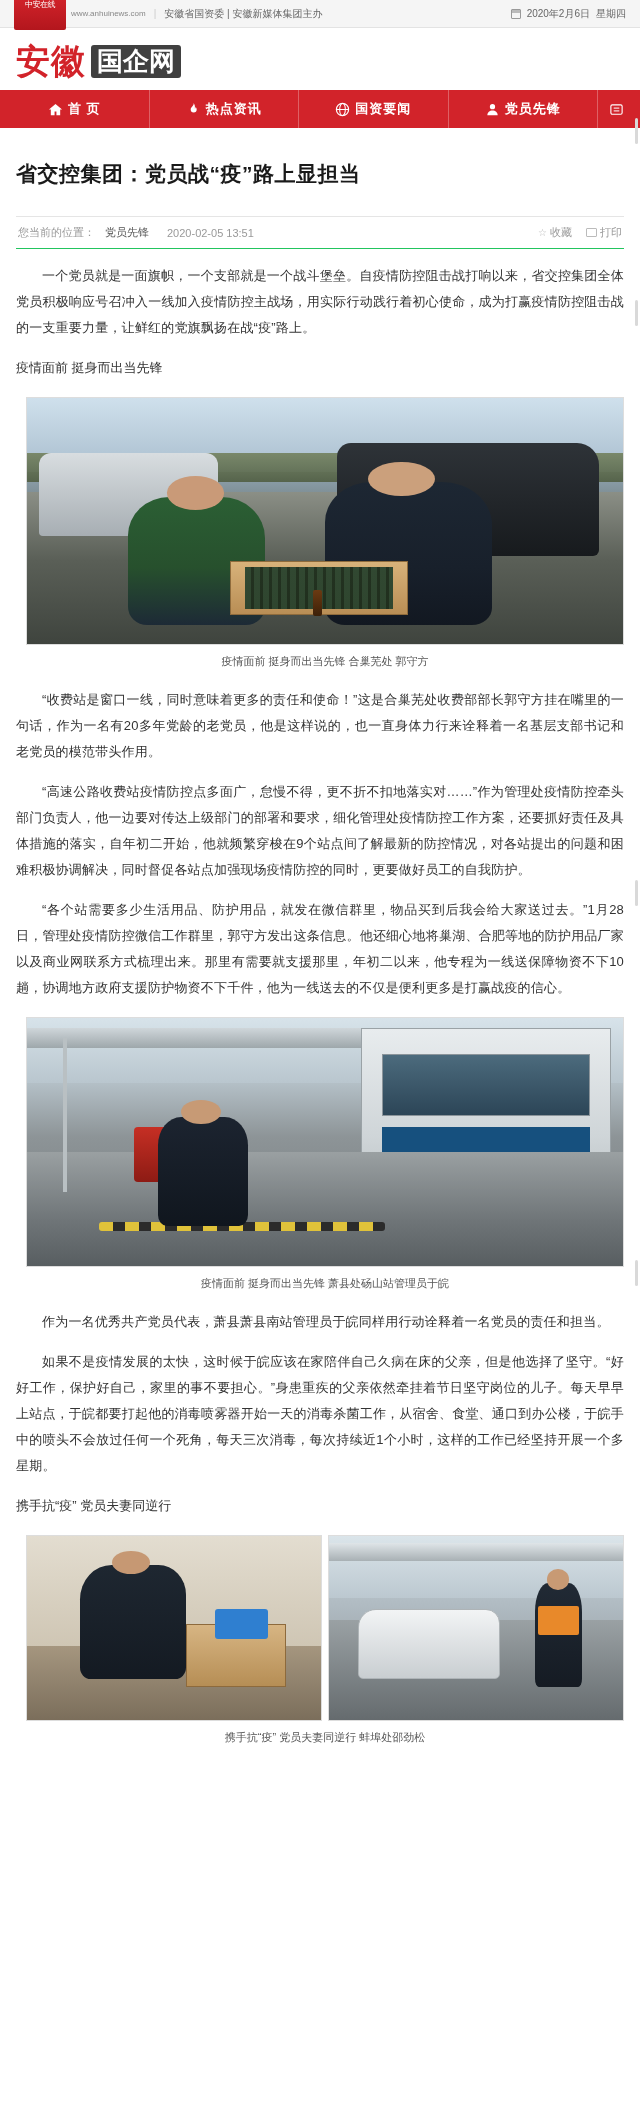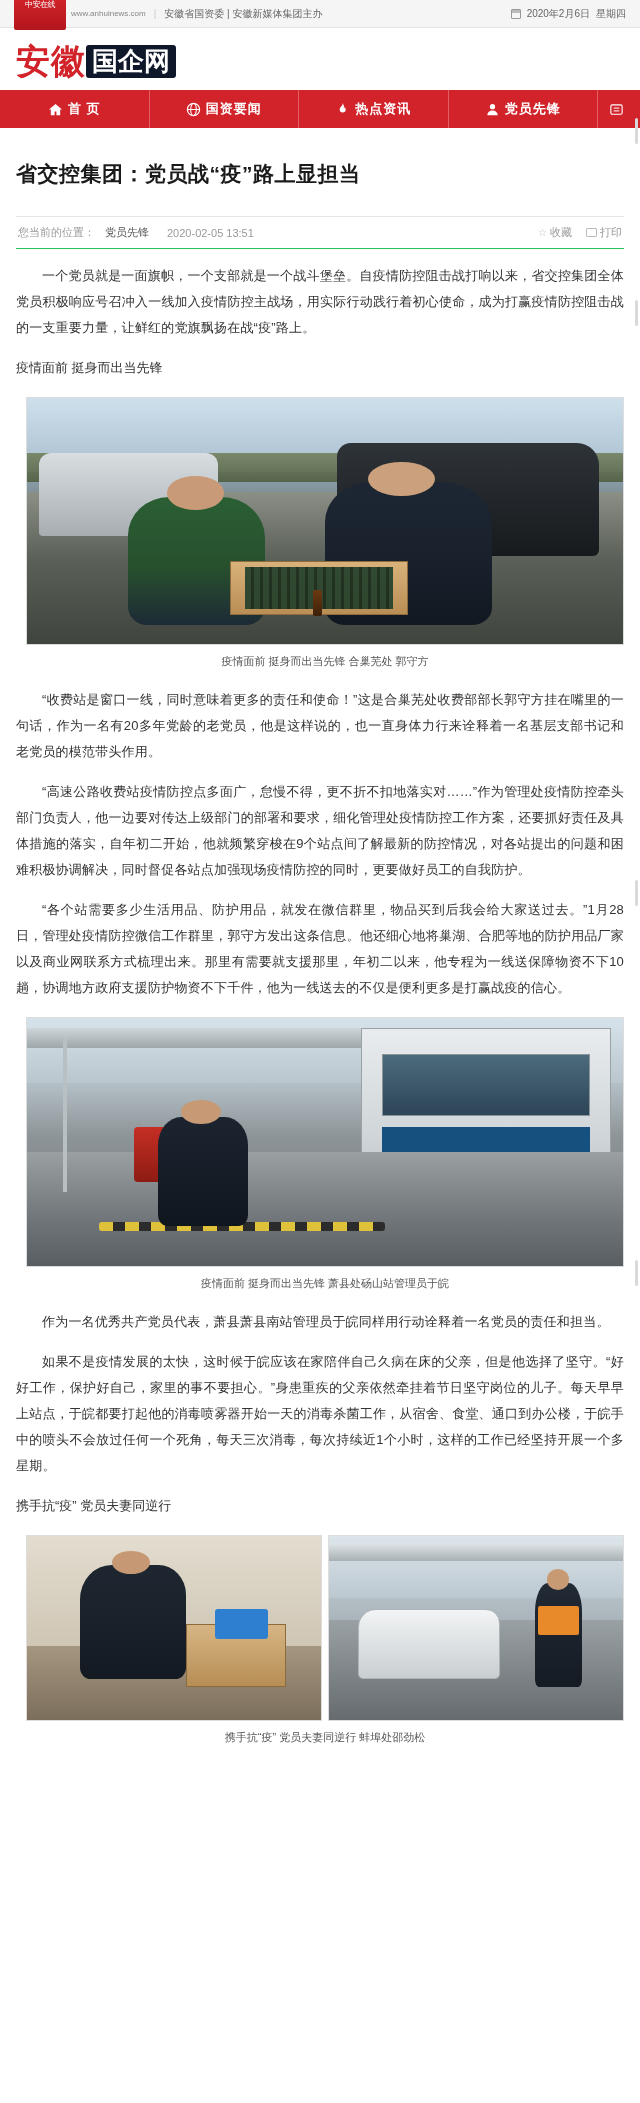--- a/index.html
+++ b/index.html
@@ -73,25 +73,26 @@
   .logo-wrap { display: flex; align-items: center; }
   .logo-an {
     font-size: 34px;
     font-weight: bold;
     color: #d2232a;
     letter-spacing: 1px;
     font-family: "DejaVu Sans", "Liberation Sans", sans-serif;
     line-height: 1;
   }
   .logo-box {
-    background: #0f172a;
+    background: #404040;
     color: #fff;
     font-size: 26px;
     font-weight: bold;
     padding: 3px 6px 4px 6px;
+    margin-left: 5px;
     border-radius: 3px;
     line-height: 1;
   }
 
   
   .nav {
     height: 38px;
     background: #d2232a;
     display: flex;
     align-items: stretch;
@@ -384,35 +385,35 @@
         <svg width="15" height="15" viewBox="0 0 16 16">
             <path d="M8 2 1 8h2v6h4V10h2v4h4V8h2z" fill="#fff"></path>
           </svg>
       </span>
       <span>首 页</span>
     </div>
 
     <div class="nav-item">
       <span class="nav-ico">
         <svg width="15" height="15" viewBox="0 0 16 16">
+            <path d="M8 1c1 3-3 4-3 7a3.2 3.2 0 0 0 6.4 0c0-2-1.4-3-1.4-3s.6 1.6-.6 2c.6-2.4-.4-5-1.4-6z" fill="#fff"></path>
+          </svg>
+      </span>
+      <span>热点资讯</span>
+    </div>
+
+    <div class="nav-item">
+      <span class="nav-ico">
+        <svg width="15" height="15" viewBox="0 0 16 16">
             <circle cx="8" cy="8" r="6.5" fill="none" stroke="#fff" stroke-width="1.3"></circle>
             <ellipse cx="8" cy="8" rx="3" ry="6.5" fill="none" stroke="#fff" stroke-width="1.1"></ellipse>
             <line x1="1.5" y1="8" x2="14.5" y2="8" stroke="#fff" stroke-width="1.1"></line>
           </svg>
       </span>
       <span>国资要闻</span>
-    </div>
-
-    <div class="nav-item">
-      <span class="nav-ico">
-        <svg width="15" height="15" viewBox="0 0 16 16">
-            <path d="M8 1c1 3-3 4-3 7a3.2 3.2 0 0 0 6.4 0c0-2-1.4-3-1.4-3s.6 1.6-.6 2c.6-2.4-.4-5-1.4-6z" fill="#fff"></path>
-          </svg>
-      </span>
-      <span>热点资讯</span>
     </div>
 
     <div class="nav-item">
       <span class="nav-ico">
         <svg width="15" height="15" viewBox="0 0 16 16">
             <circle cx="8" cy="5" r="2.8" fill="#fff"></circle>
             <path d="M2.5 14c0-3.1 2.5-5 5.5-5s5.5 1.9 5.5 5z" fill="#fff"></path>
           </svg>
       </span>
       <span>党员先锋</span>

